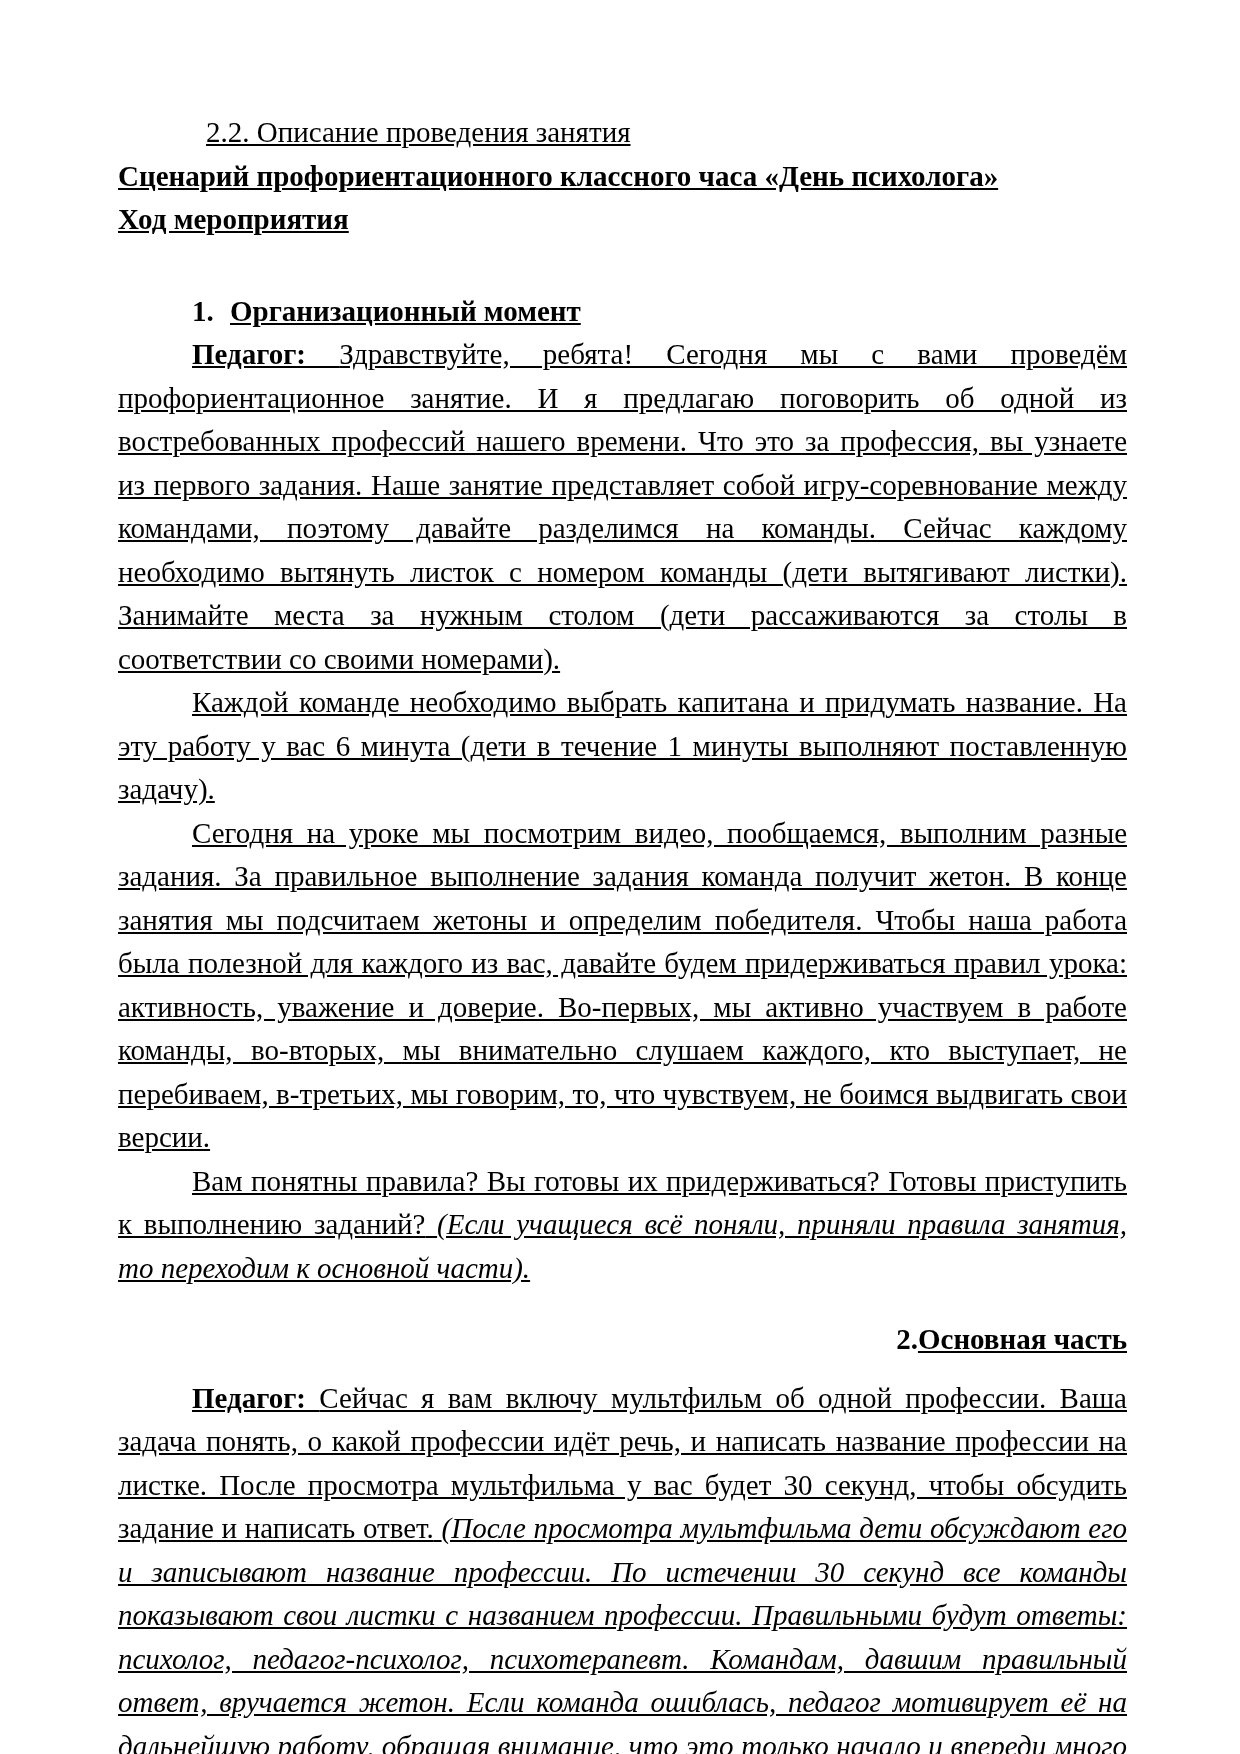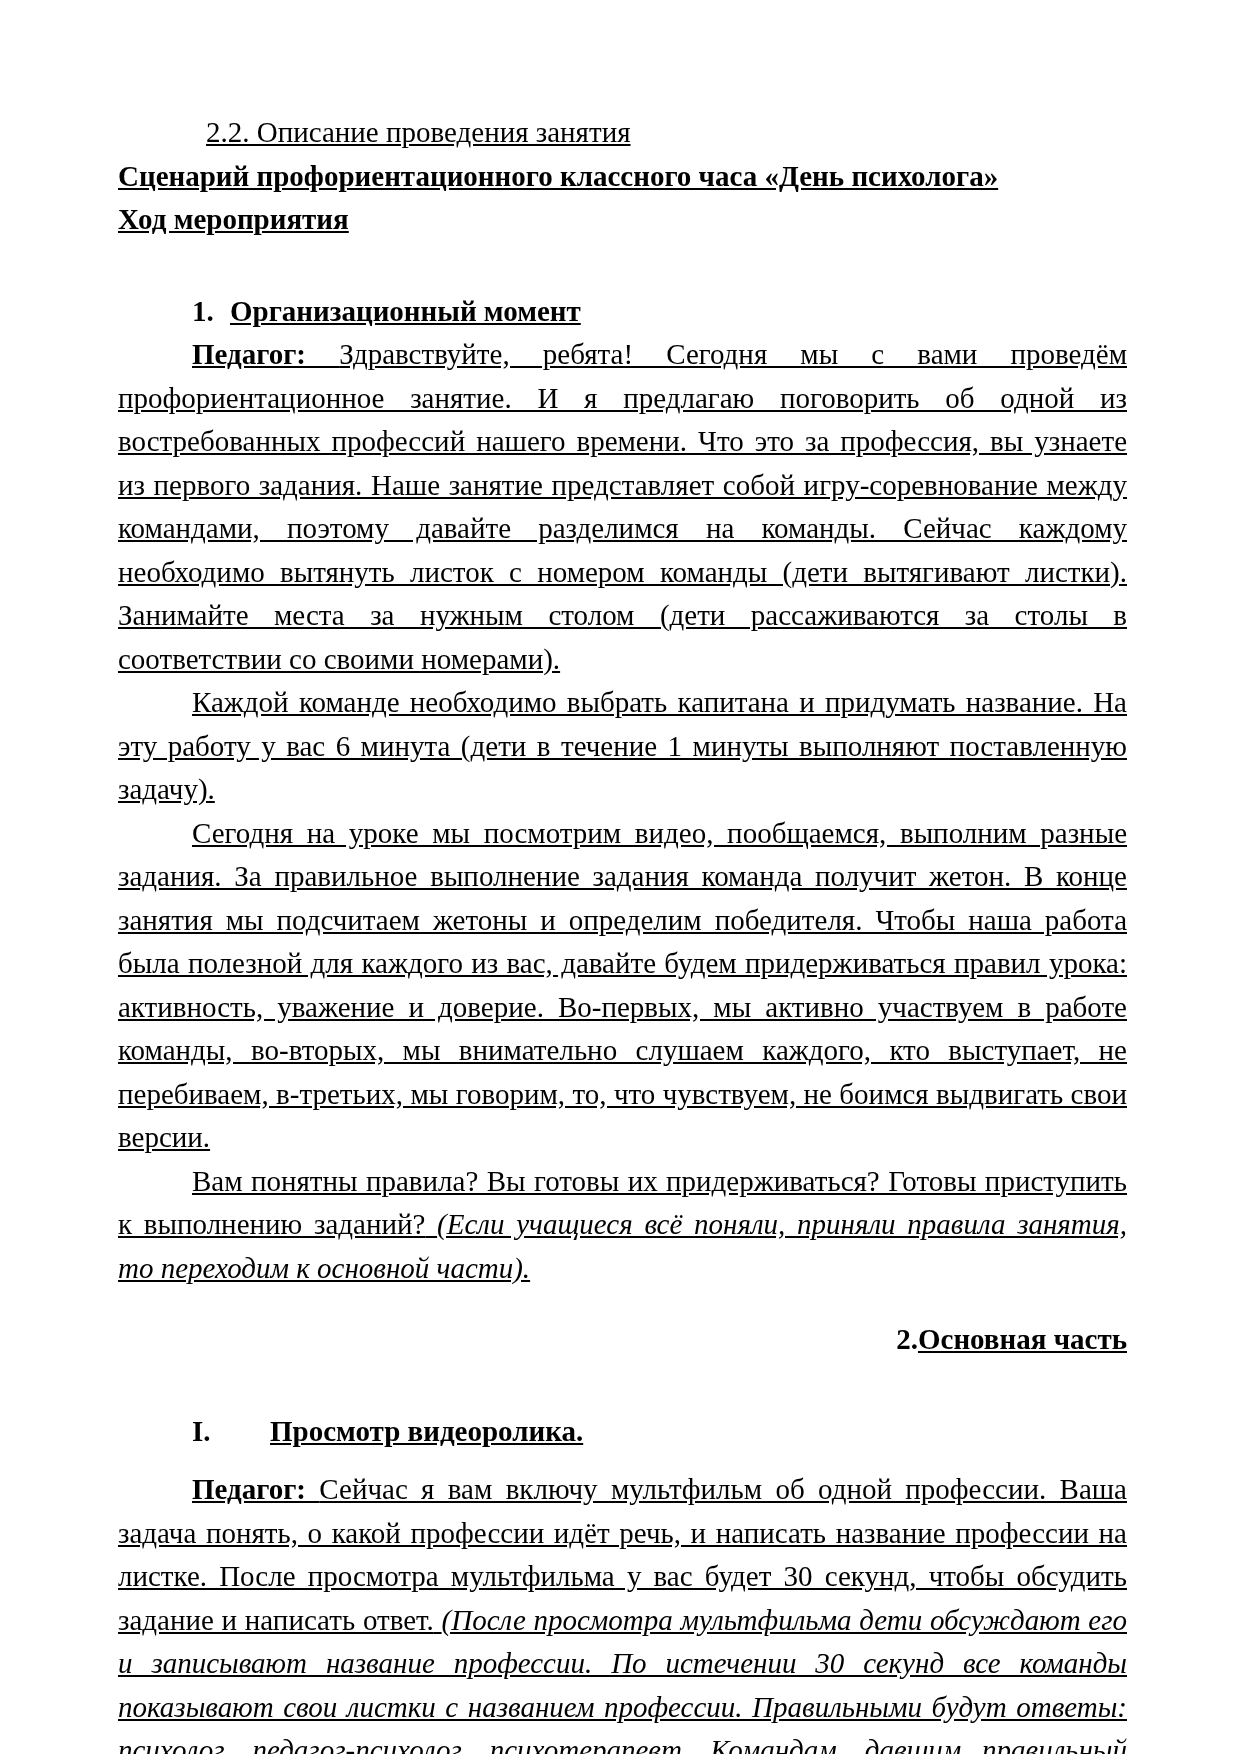--- a/index.html
+++ b/index.html
@@ -72,19 +72,18 @@
 
   <p class="body">Каждой команде необходимо выбрать капитана и придумать название. На эту работу у вас 6 минута (дети в течение 1 минуты выполняют поставленную задачу).</p>
 
   <p class="body">Сегодня на уроке мы посмотрим видео, пообщаемся, выполним разные задания. За правильное выполнение задания команда получит жетон. В конце занятия мы подсчитаем жетоны и определим победителя. Чтобы наша работа была полезной для каждого из вас, давайте будем придерживаться правил урока: активность, уважение и доверие. Во-первых, мы активно участвуем в работе команды, во-вторых, мы внимательно слушаем каждого, кто выступает, не перебиваем, в-третьих, мы говорим, то, что чувствуем, не боимся выдвигать свои версии.</p>
 
   <p class="body"><span>Вам понятны правила? Вы готовы их придерживаться? Готовы приступить к выполнению заданий?</span>
     <i>(Если учащиеся всё поняли, приняли правила занятия, то переходим к основной части).</i></p>
 
   <p class="list-item h-main"><span class="num num-arabic">2.</span><span>Основная часть</span></p>
 
-  <p class="list-item"><span class="num num-roman">I.</span><span>Просмотр видеоролика.</span></p>
 
   <p class="body p-last"><b>Педагог:</b>
     <span>Сейчас я вам включу мультфильм об одной профессии. Ваша задача понять, о какой профессии идёт речь, и написать название профессии на листке. После просмотра мультфильма у вас будет 30 секунд, чтобы обсудить задание и написать ответ.</span>
     <i>(После просмотра мультфильма дети обсуждают его и записывают название профессии. По истечении 30 секунд все команды показывают свои листки с названием профессии. Правильными будут ответы: психолог, педагог-психолог, психотерапевт. Командам, давшим правильный ответ, вручается жетон. Если команда ошиблась, педагог мотивирует её на дальнейшую работу, обращая внимание, что это только начало и впереди много интересных заданий и награды).</i></p>
 
 </div>
 
 </body></html>

